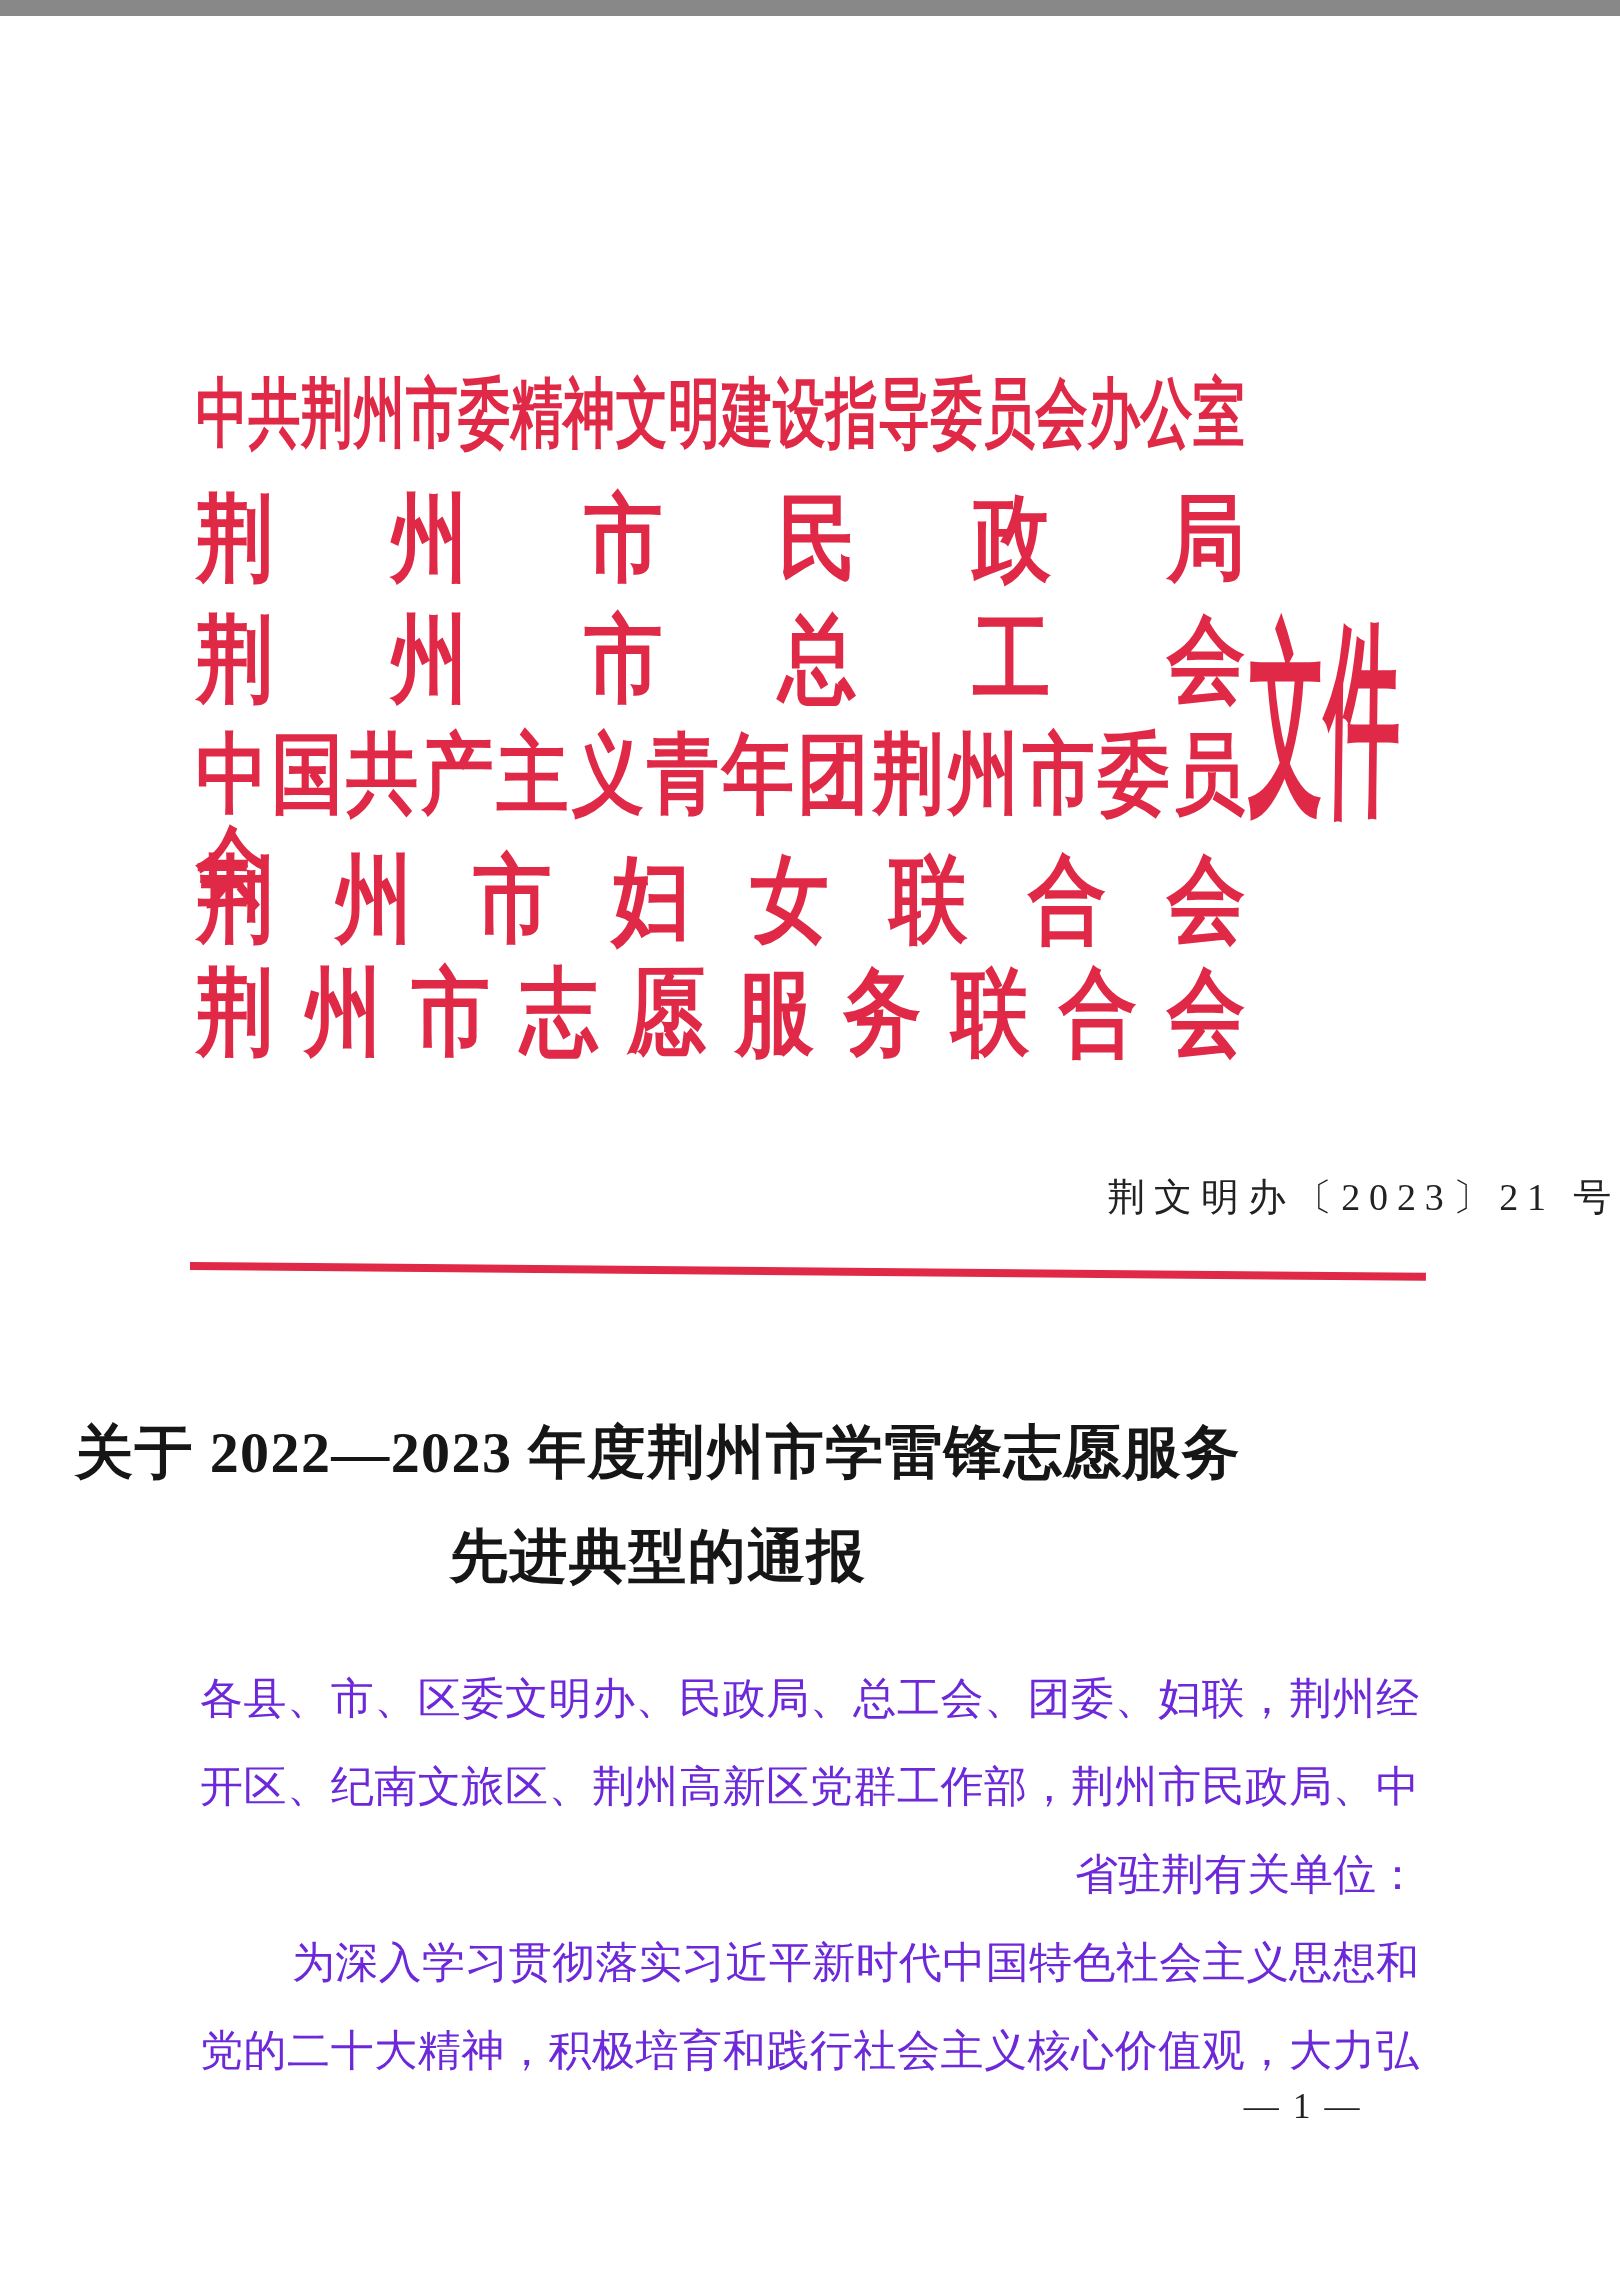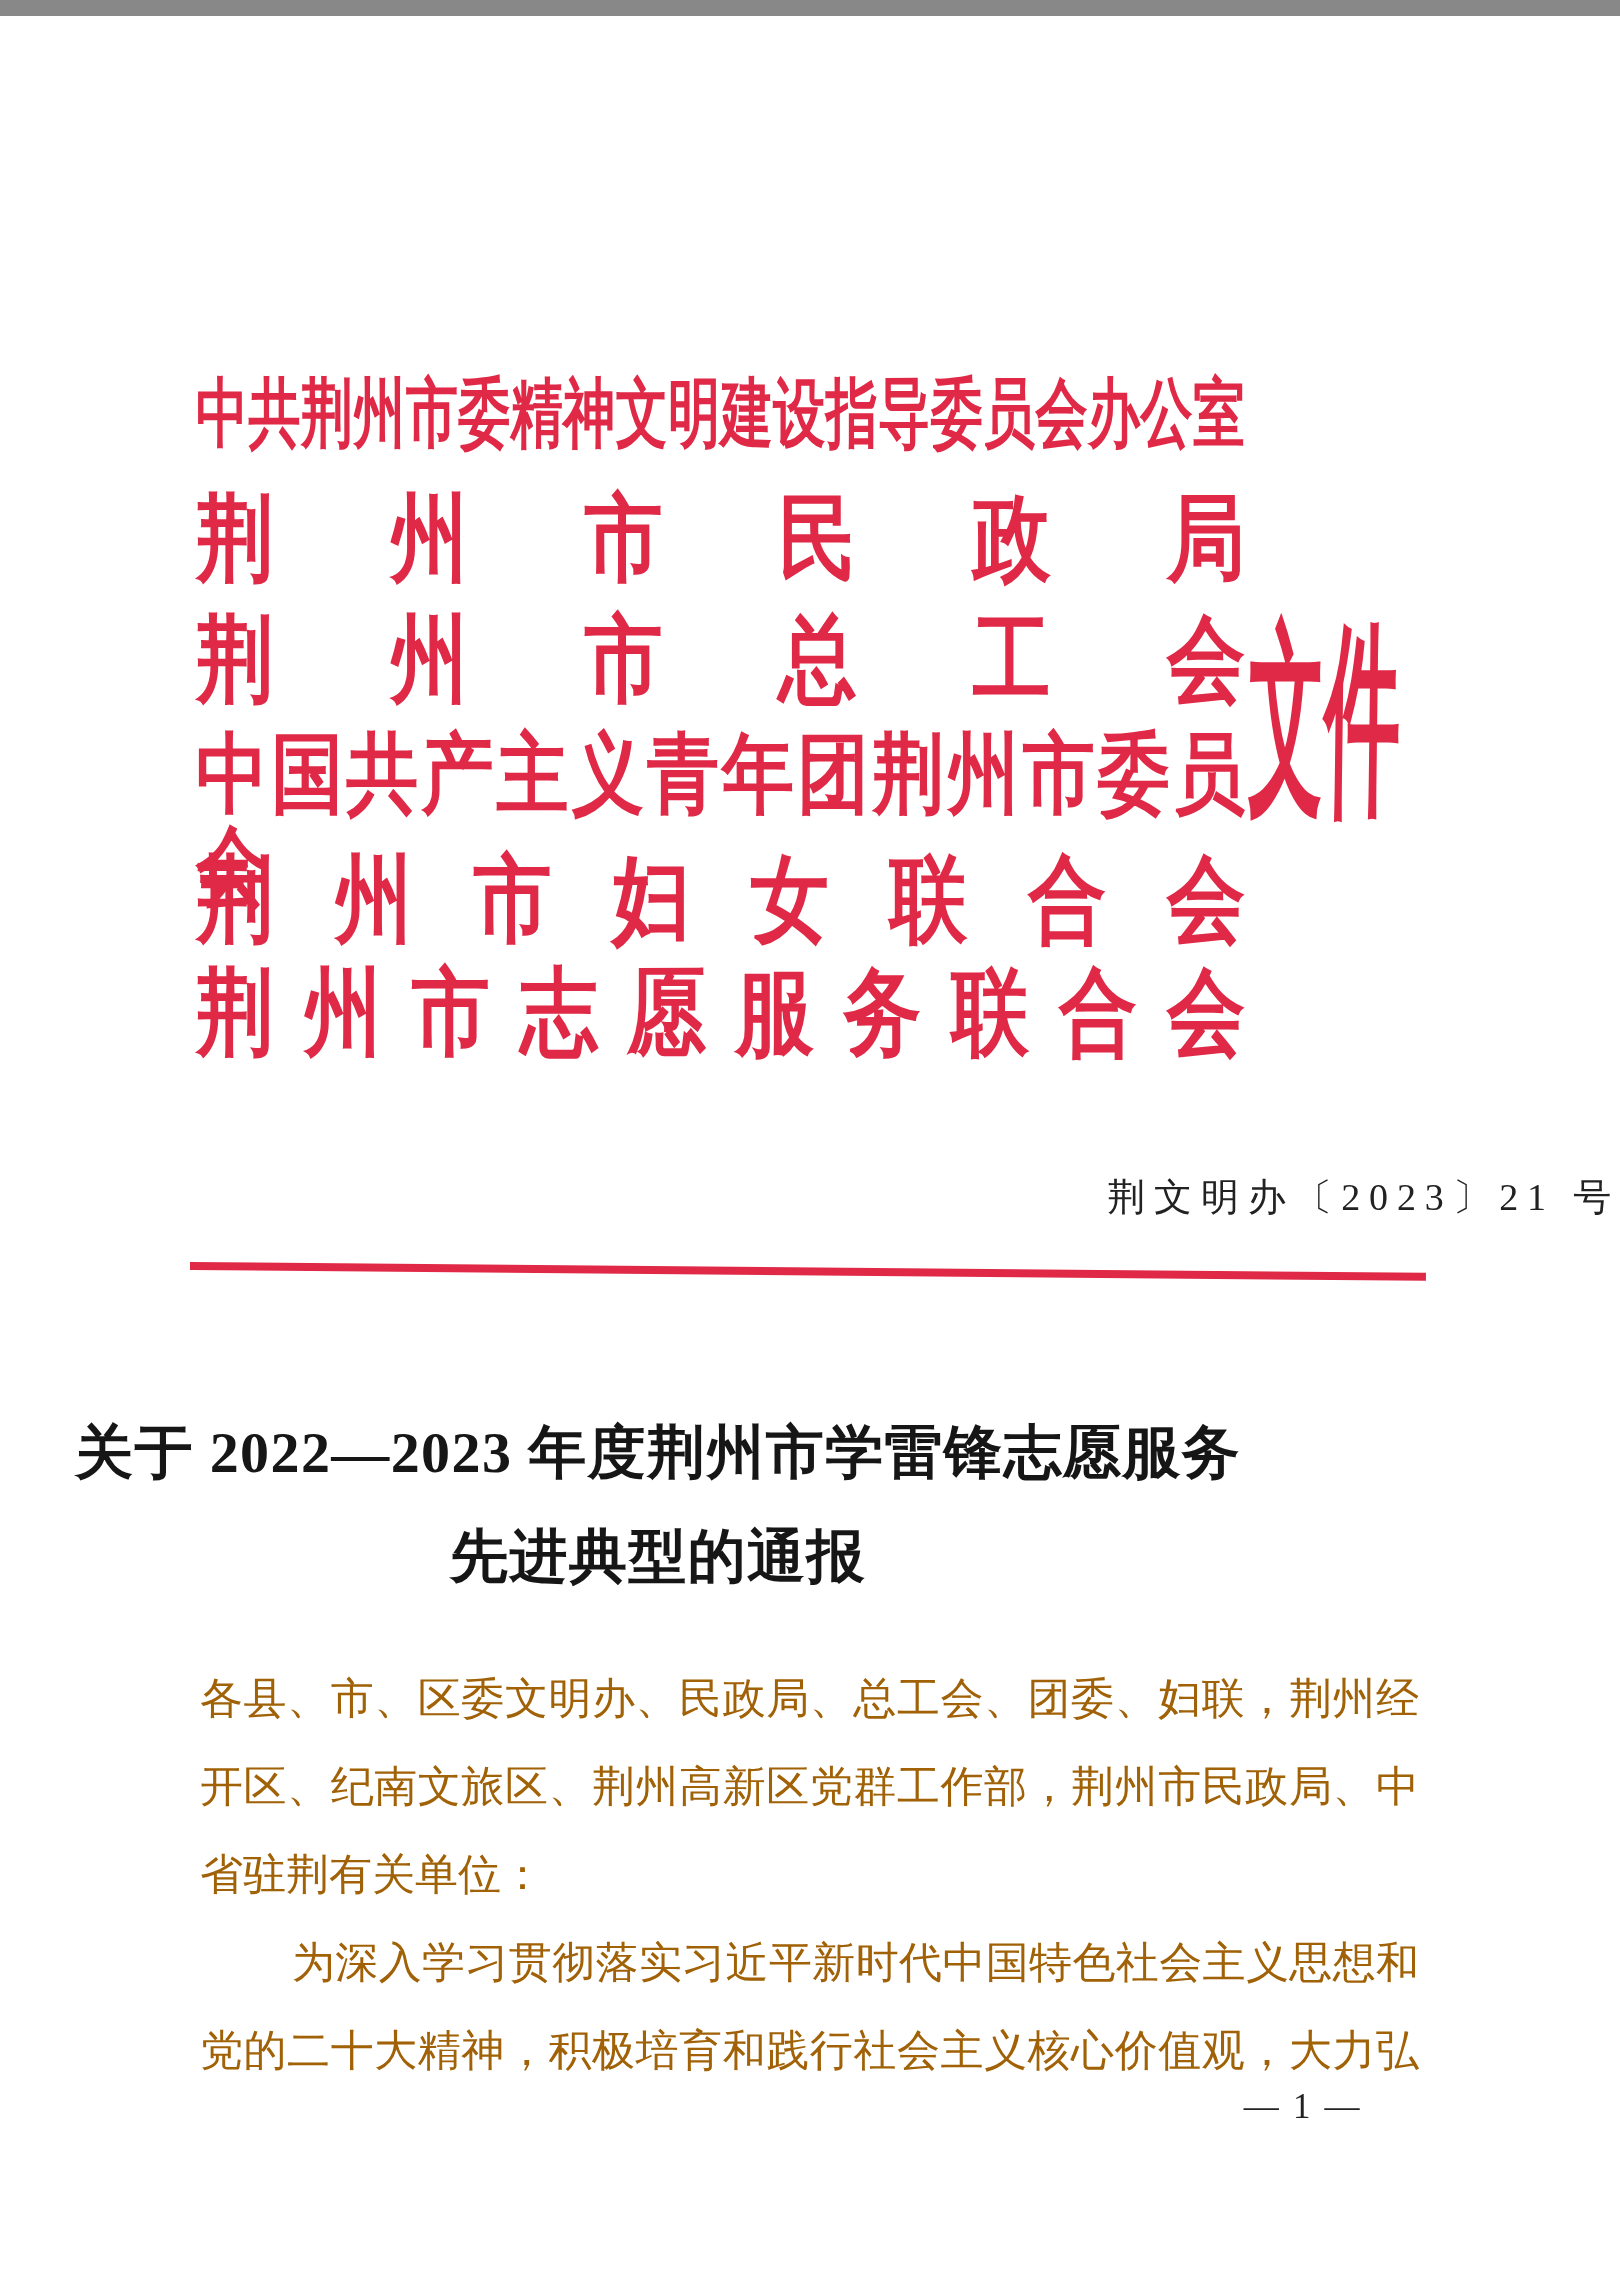--- a/index.html
+++ b/index.html
@@ -91,24 +91,24 @@
   .title-line2 { margin-top: 46px; }
 
   
   .body-text {
     position: absolute;
     left: 200px;
     top: 1639px;
     width: 1219px;
     font-size: 43px;
     line-height: 88px;
-    color: #a16207;
+    color: #6d28d9;
   }
   .b-just   { text-align: justify; text-align-last: justify; }
-  .b-plain  { text-align: left; }
+  .b-plain  { text-align: right; }
   .b-indent { text-indent: 92px; }
 
   
   .page-number {
     position: absolute;
     top: 2070px;
     left: 1222px;
     width: 162px;
     text-align: center;
     font-size: 35px;

